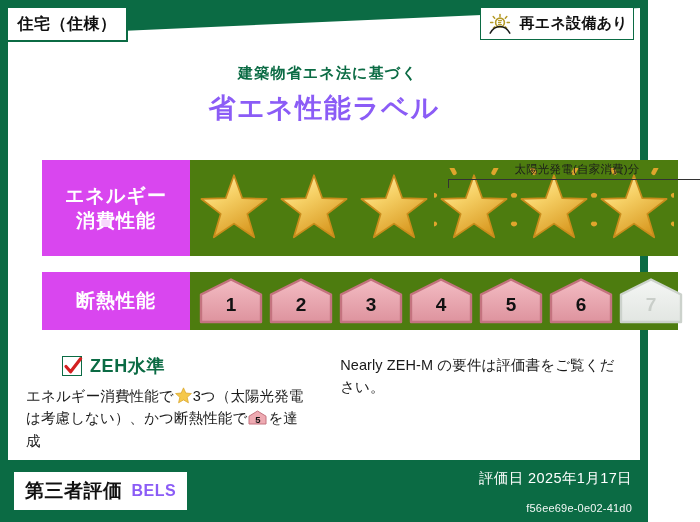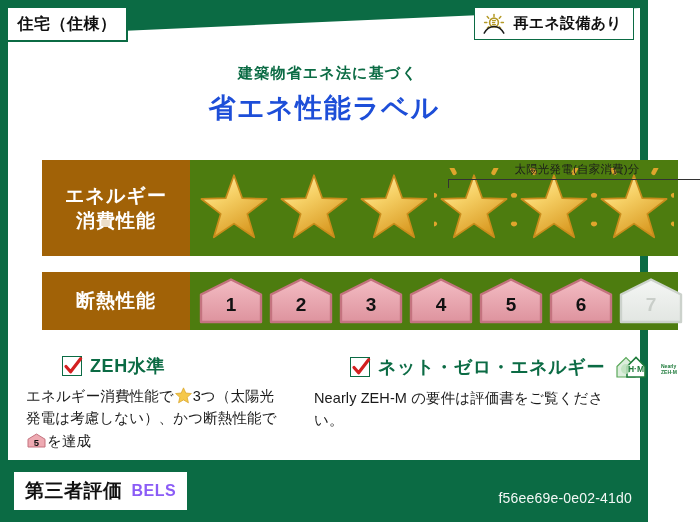--- a/index.html
+++ b/index.html
@@ -55,21 +55,21 @@
   }
 
   
   #reene-badge {
     position: absolute;
     right: 6px; top: -1px;
     height: 33px;
     background: #ffffff;
     border: 1px solid #0b6b44;
     display: flex; align-items: center;
-    padding: 0 11px 0 6px;
+    padding: 0 5px 0 6px;
     gap: 6px;
     z-index: 7;
   }
   #reene-badge .sun-ic { width: 26px; height: 24px; flex: none; }
   #reene-badge .txt {
     font-size: 15px; font-weight: bold; color: #111;
     letter-spacing: 0.3px; white-space: nowrap;
   }
 
   
@@ -77,36 +77,36 @@
     position: absolute;
     left: 0; top: 56px; width: 100%;
     text-align: center; z-index: 5;
   }
   #subtitle {
     font-size: 15px; font-weight: bold; color: #0b6b44;
     letter-spacing: 1.2px;
     padding-left: 8px;
   }
   #maintitle {
-    font-size: 27px; font-weight: bold; color: #1d4ed8;
+    font-size: 27px; font-weight: bold; color: #8b5cf6;
     letter-spacing: 1.5px; margin-top: 7px;
   }
 
   
   .perf-row {
     position: absolute;
     display: flex; align-items: stretch;
     z-index: 4;
   }
   #row-energy { left: 34px; top: 152px; width: 636px; height: 96px; }
   #row-insul  { left: 34px; top: 264px; width: 636px; height: 58px; }
 
   .perf-label {
     width: 148px; flex: none;
-    background: #a16207;
+    background: #d946ef;
     display: flex; flex-direction: column;
     align-items: center; justify-content: center;
     color: #ffffff; font-weight: bold;
     letter-spacing: 1px;
   }
   #row-energy .perf-label { font-size: 19px; line-height: 1.32; }
   #row-insul  .perf-label { font-size: 19px; }
 
   .perf-body {
     flex: 1;
@@ -234,21 +234,21 @@
   #bels-box .bels  { font-size: 16px; font-weight: bold; color: #8b5cf6; letter-spacing: 0.5px; }
   #bldg-name {
     margin-left: 13px;
     font-size: 14.5px; color: #ffffff; letter-spacing: 0.6px;
   }
   #eval-meta {
     margin-left: auto; margin-right: 16px;
     text-align: right; color: #ffffff;
   }
   #eval-date { font-size: 14.5px; letter-spacing: 0.4px; }
-  #eval-id   { font-size: 14px; letter-spacing: 0.2px; margin-top: 14px; opacity: 0.95; }
+  #eval-id   { font-size: 11px; letter-spacing: 0.2px; margin-top: 14px; opacity: 0.95; }
 </style>
 </head>
 <body>
 
 <div id="label-card">
   <div id="card-inner">
 
     <div id="head-band"></div>
     <div id="head-wedge"></div>
 
@@ -500,44 +500,29 @@
         <div class="col-body">
           <span>エネルギー消費性能で</span><svg class="inline-star" viewBox="0 0 20 20">
               <polygon points="10,1 12.7,7.1 19.3,7.7 14.3,12.1 15.8,18.6 10,15.2 4.2,18.6 5.7,12.1 0.7,7.7 7.3,7.1" fill="#f5c84c" stroke="#d9a62c" stroke-width="0.9"></polygon>
             </svg><span>3つ（太陽光発電は考慮しない）、かつ断熱性能で</span><span class="inline-house"><svg viewBox="0 0 19 15">
                 <path d="M1 6.2L9.5 1 18 6.2V14H1z" fill="#eeaab2" stroke="#c4737f" stroke-width="1"></path>
               </svg><span class="n">5</span></span><span>を達成</span>
         </div>
       </div>
 
       <div class="col" id="col-right">
-        <div class="col-head">
-          <span class="chk">
-            <svg viewBox="0 0 22 24">
-              <path d="M4 12.5l4.6 5.2L18.6 4.8" fill="none" stroke="#d32020" stroke-width="3.2" stroke-linecap="round" stroke-linejoin="round"></path>
-            </svg>
-          </span>
-          <span class="htxt">ネット・ゼロ・エネルギー</span>
-          <svg id="zehm-logo" viewBox="0 0 62 26">
-            <path d="M2 12.5L11 3.5l9 9V23H2z" fill="#ddeedd" stroke="#5aa85a" stroke-width="1.2"></path>
-            <path d="M12 12.5L21 3.5l9 9V23H12z" fill="#ffffff" stroke="#1d7a3a" stroke-width="1.6"></path>
-            <circle cx="11" cy="15" r="5" fill="#bde0bd" opacity="0.85"></circle>
-            <text x="21" y="18" font-family="Liberation Sans, sans-serif" font-size="8.5" font-weight="bold" fill="#1d7a3a" text-anchor="middle">H·M</text>
-            <text x="46" y="14" font-family="Liberation Sans, sans-serif" font-size="5" font-weight="bold" fill="#1d7a3a">Nearly</text>
-            <text x="46" y="20" font-family="Liberation Sans, sans-serif" font-size="5" font-weight="bold" fill="#1d7a3a">ZEH-M</text>
-          </svg>
-        </div>
         <div class="col-body">Nearly ZEH-M の要件は評価書をご覧ください。</div>
       </div>
     </div>
 
     <div id="bottom-bar">
       <div id="bels-box">
         <span class="third">第三者評価</span>
         <span class="bels">BELS</span>
       </div>
       <div id="eval-meta">
+        <div id="eval-date">評価日 2025年1月17日</div>
         <div id="eval-id">f56ee69e-0e02-41d0</div>
       </div>
     </div>
 
   </div>
 </div>
 
 </body></html>

